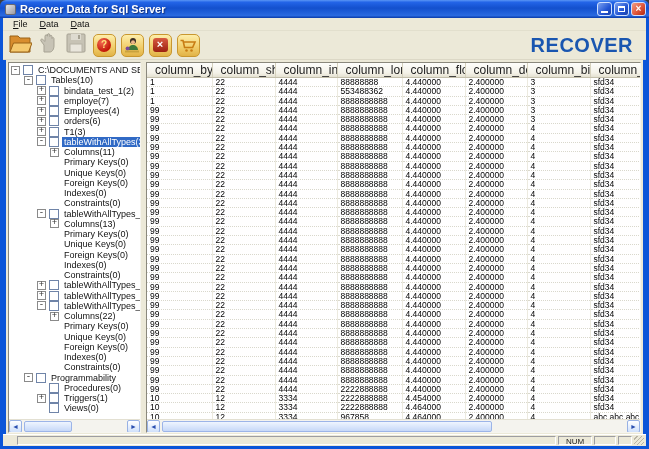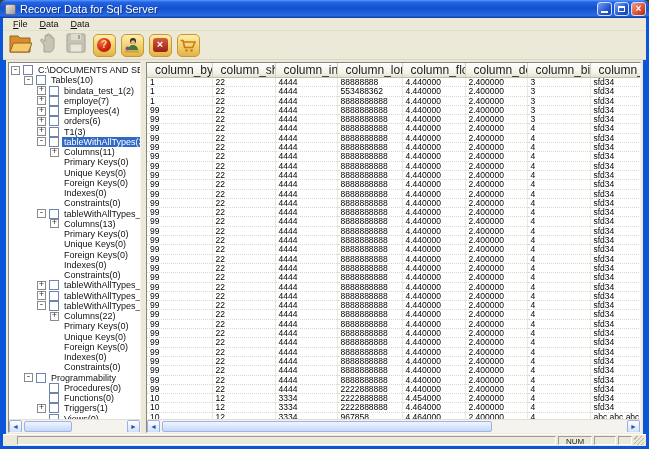--- a/index.html
+++ b/index.html
@@ -6,21 +6,21 @@
   html,body { width:649px; height:449px; overflow:hidden;
     font-family:"Liberation Sans", sans-serif; background:#3d3d3d; }
   .window { width:649px; height:449px; display:flex; flex-direction:column; }
 
   
   .titlebar { height:18px; flex:0 0 18px; border-radius:6px 6px 0 0;
     background:linear-gradient(180deg,#5a96f5 0%,#2365e8 12%,#1350cd 45%,#2a6ae0 86%,#0a3ba8 100%);
     display:flex; align-items:center; padding:0 3px; }
   .title-icon { width:11px; height:11px; margin:0 4px 0 2px;
     background:linear-gradient(135deg,#e8e8e8,#9a9aa2); border:1px solid #6a6a72; border-radius:2px; }
-  .title-text { color:#fff; font-size:11px; font-weight:normal; text-shadow:1px 1px 1px #103080;
+  .title-text { color:#fff; font-size:11px; font-weight:bold; text-shadow:1px 1px 1px #103080;
     flex:1; white-space:nowrap; overflow:hidden; }
   .winbtn { width:15px; height:14px; margin-left:2px; border:1px solid #cfe0ff; border-radius:3px;
     color:#fff; font-size:10px; line-height:12px; text-align:center; font-weight:bold; position:relative;
     background:linear-gradient(135deg,#7ba1f0,#2255d4 60%,#1a3fa8); }
   .winbtn.close { background:linear-gradient(135deg,#f0a088,#e0563a 55%,#b02810); }
   .winbtn.min i { position:absolute; left:3px; bottom:2px; width:7px; height:2px; background:#fff; }
   .winbtn.restore i { position:absolute; left:3px; top:3px; width:7px; height:6px;
     border:1px solid #fff; border-top-width:2px; background:transparent; }
 
   
@@ -184,20 +184,21 @@
         <div class="icon-frame">
           <svg width="18" height="18" viewBox="0 0 18 18" fill="none" stroke="#c87c12" stroke-width="1.6">
             <path d="M1.5 4.5h2.5l1.6 7h8l2.4-5.5H5"></path>
             <circle cx="7.5" cy="14.5" r="1.3" fill="#c87c12" stroke="none"></circle>
             <circle cx="12.5" cy="14.5" r="1.3" fill="#c87c12" stroke="none"></circle>
           </svg>
         </div>
       </div>
 
       <div class="logo">
+        <span class="logo-recover">RECOVER</span>
       </div>
     </div>
 
     <div class="content">
       <div class="tree-panel">
         <div class="tree-rows" id="treeRows">
             <div class="tree-row" style="padding-left: 2px;">
               <span class="expander">-</span>
               <span class="checkbox"></span>
               <span class="tree-label">C:\DOCUMENTS AND SETTINGS\AD</span>
@@ -331,25 +332,20 @@
             </div>
             <div class="tree-row" style="padding-left: 15px;">
               <span class="expander">-</span>
               <span class="checkbox"></span>
               <span class="tree-label">Programmability</span>
             </div>
             <div class="tree-row" style="padding-left: 28px;">
               <span class="exp-spacer"></span>
               <span class="checkbox"></span>
               <span class="tree-label">Procedures(0)</span>
-            </div>
-            <div class="tree-row" style="padding-left: 28px;">
-              <span class="exp-spacer"></span>
-              <span class="checkbox"></span>
-              <span class="tree-label">Functions(0)</span>
             </div>
             <div class="tree-row" style="padding-left: 28px;">
               <span class="expander">+</span>
               <span class="checkbox"></span>
               <span class="tree-label">Triggers(1)</span>
             </div>
             <div class="tree-row" style="padding-left: 28px;">
               <span class="exp-spacer"></span>
               <span class="checkbox"></span>
               <span class="tree-label">Views(0)</span>

